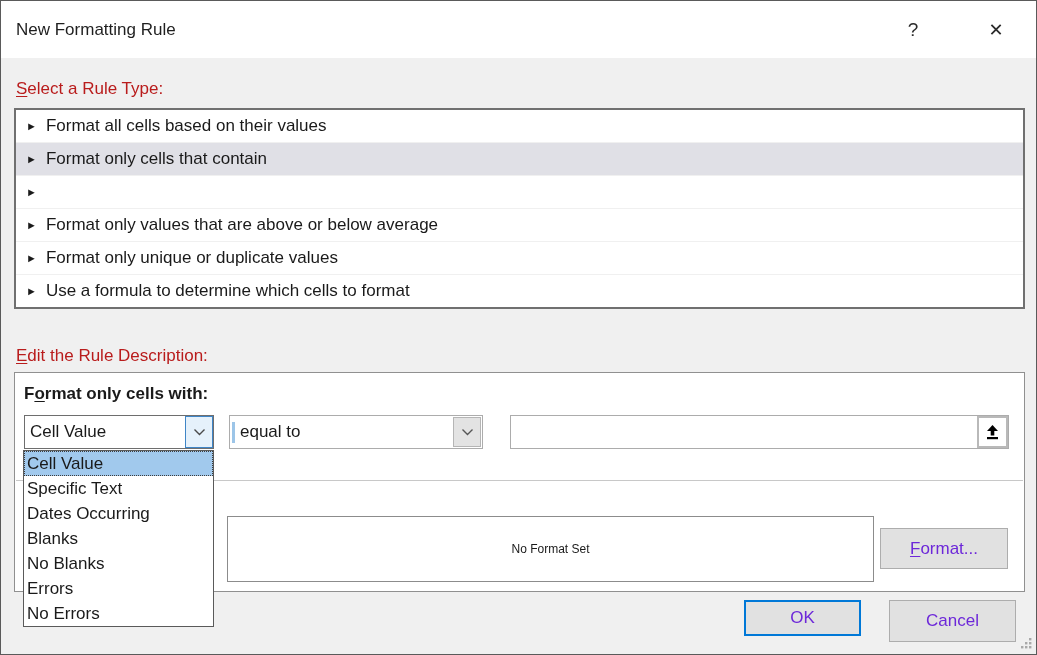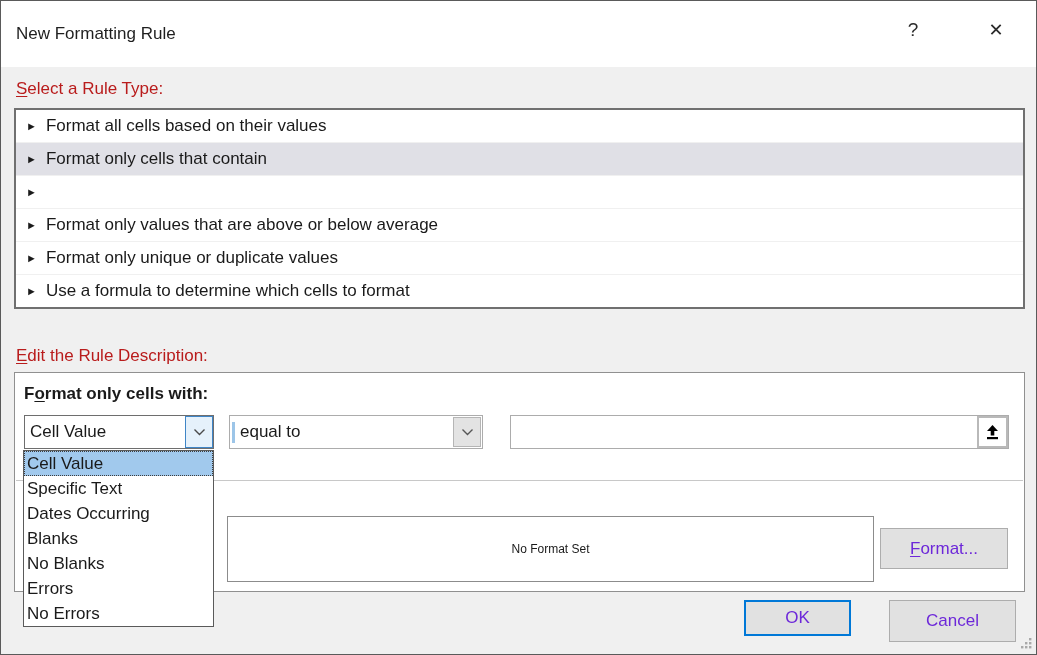--- a/index.html
+++ b/index.html
@@ -6,21 +6,21 @@
   html,body { background:#fff; }
   body { font-family:"Liberation Sans","DejaVu Sans",sans-serif; color:#1a1a1a; }
 
   .dialog {
     position:relative; width:1037px; height:655px;
     background:#f0f0f0; border:1px solid #5a5a5a; overflow:hidden;
   }
 
   
   .titlebar {
-    position:absolute; left:0; top:0; width:100%; height:66px;
+    position:absolute; left:0; top:0; width:100%; height:57px;
     background:#ffffff; display:flex; align-items:center;
   }
   .title-text { margin-left:15px; font-size:17px; color:#1f1f1f; }
   .titlebar-btn {
     position:absolute; top:0; height:57px; width:34px;
     display:flex; align-items:center; justify-content:center;
     font-size:19px; color:#2b2b2b; cursor:default;
   }
   .help-btn  { left:895px; }
   .close-btn { left:978px; font-size:18px; }
@@ -84,21 +84,21 @@
     background:#fff; border:1px solid #8c8c8c;
     display:flex; align-items:center; justify-content:center; font-size:12px;
   }
   .btn {
     display:flex; align-items:center; justify-content:center;
     background:#e1e1e1; border:1px solid #adadad; font-size:17px; color:#6d28d9;
     cursor:default;
   }
   .format-btn { position:absolute; left:865px; top:155px; width:128px; height:41px; }
 
-  .ok-btn     { position:absolute; left:743px; top:599px; width:107px; height:36px; border:2px solid #0078d7; }
+  .ok-btn     { position:absolute; left:743px; top:599px; width:117px; height:36px; border:2px solid #0078d7; }
   .cancel-btn { position:absolute; left:888px; top:599px; width:127px; height:42px; }
 
   
   .dropdown {
     position:absolute; left:22px; top:449px; width:191px; height:177px;
     background:#ffffff; border:1px solid #5a5a5a; z-index:10;
     display:flex; flex-direction:column;
   }
   .dropdown-item {
     flex:1 1 0; display:flex; align-items:center; padding-left:3px;

